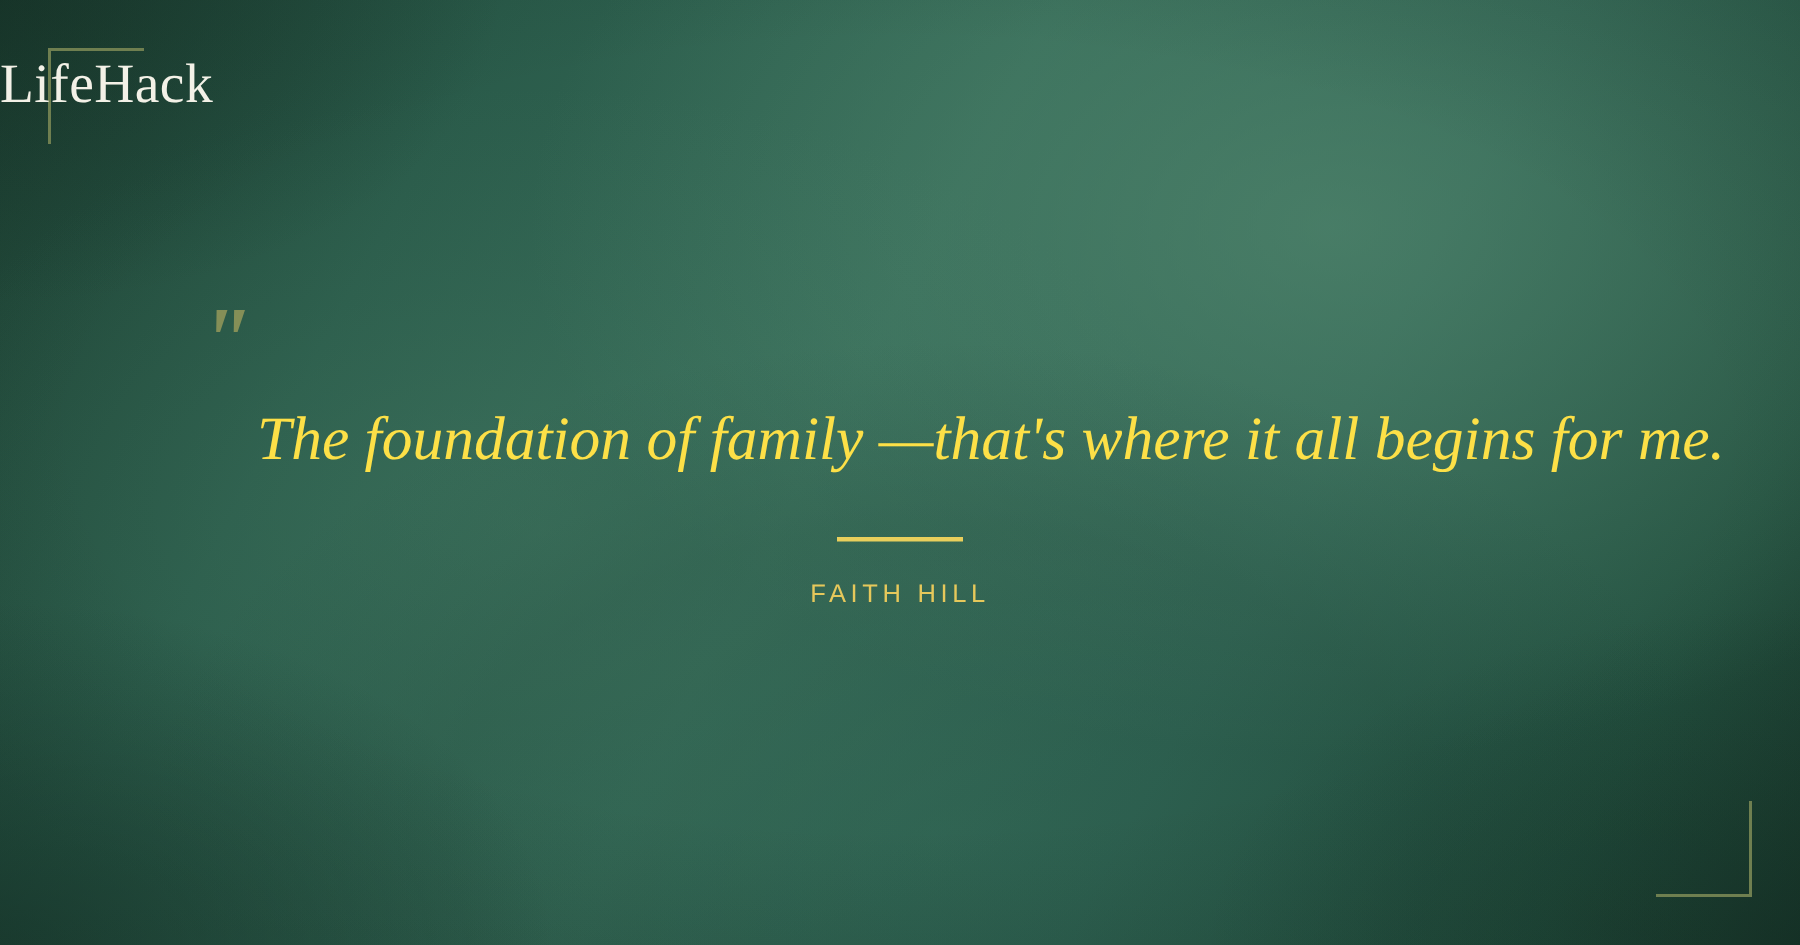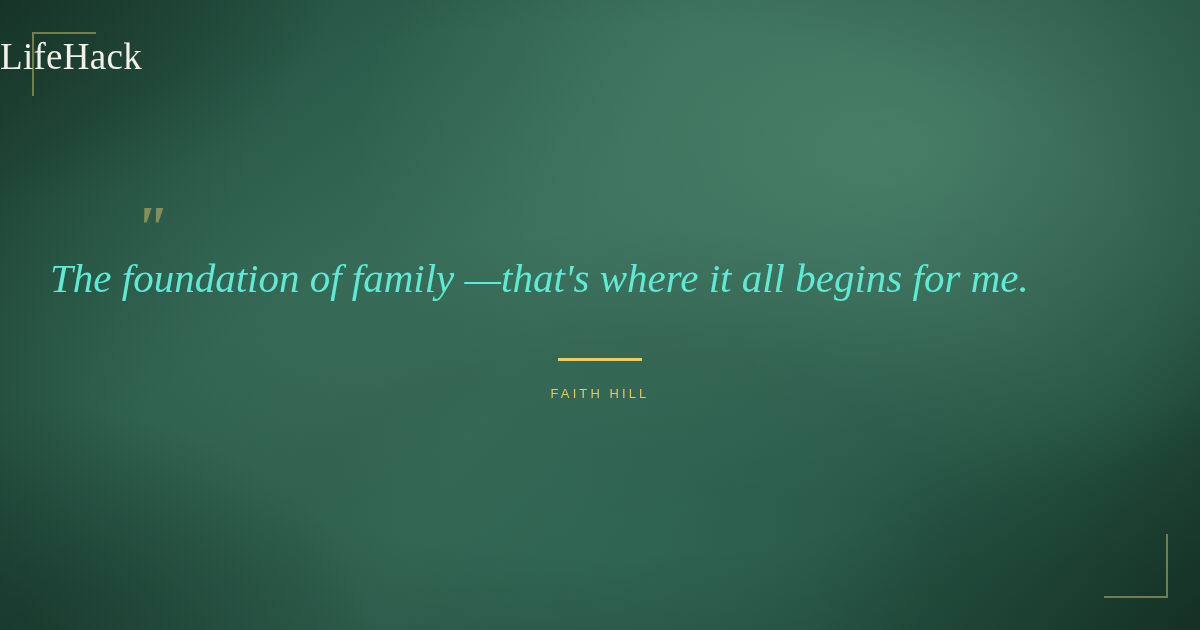--- a/index.html
+++ b/index.html
@@ -138,50 +138,50 @@
     font-style: italic;
     font-weight: 700;
     font-size: 62px;
     line-height: 1;
     color: #8d9459;
     opacity: 0.92;
   }
 
   .quote-text {
     position: absolute;
-    top: 56px;
+    top: 70px;
     left: 50px;
     width: 1100px;
-    text-align: left;
+    text-align: right;
     font-family: "Liberation Serif", "DejaVu Serif", serif;
     font-style: italic;
     font-size: 41px;
     line-height: 1.28;
-    color: #5eead4;
+    color: #fde047;
     white-space: nowrap;
   }
 
   .divider {
     position: absolute;
     top: 162px;
     left: 50%;
     transform: translateX(-50%);
     width: 84px;
     height: 3px;
     background: #e9cf5c;
   }
 
   .attribution {
     position: absolute;
     top: 190px;
     left: 0;
     width: 100%;
     text-align: center;
     font-family: "Liberation Sans", sans-serif;
-    font-size: 13px;
+    font-size: 17px;
     font-weight: 400;
     letter-spacing: 3.1px;
     color: #e6c85b;
   }
 </style>
 </head>
 <body>
 
 <div class="quote-card">
 

